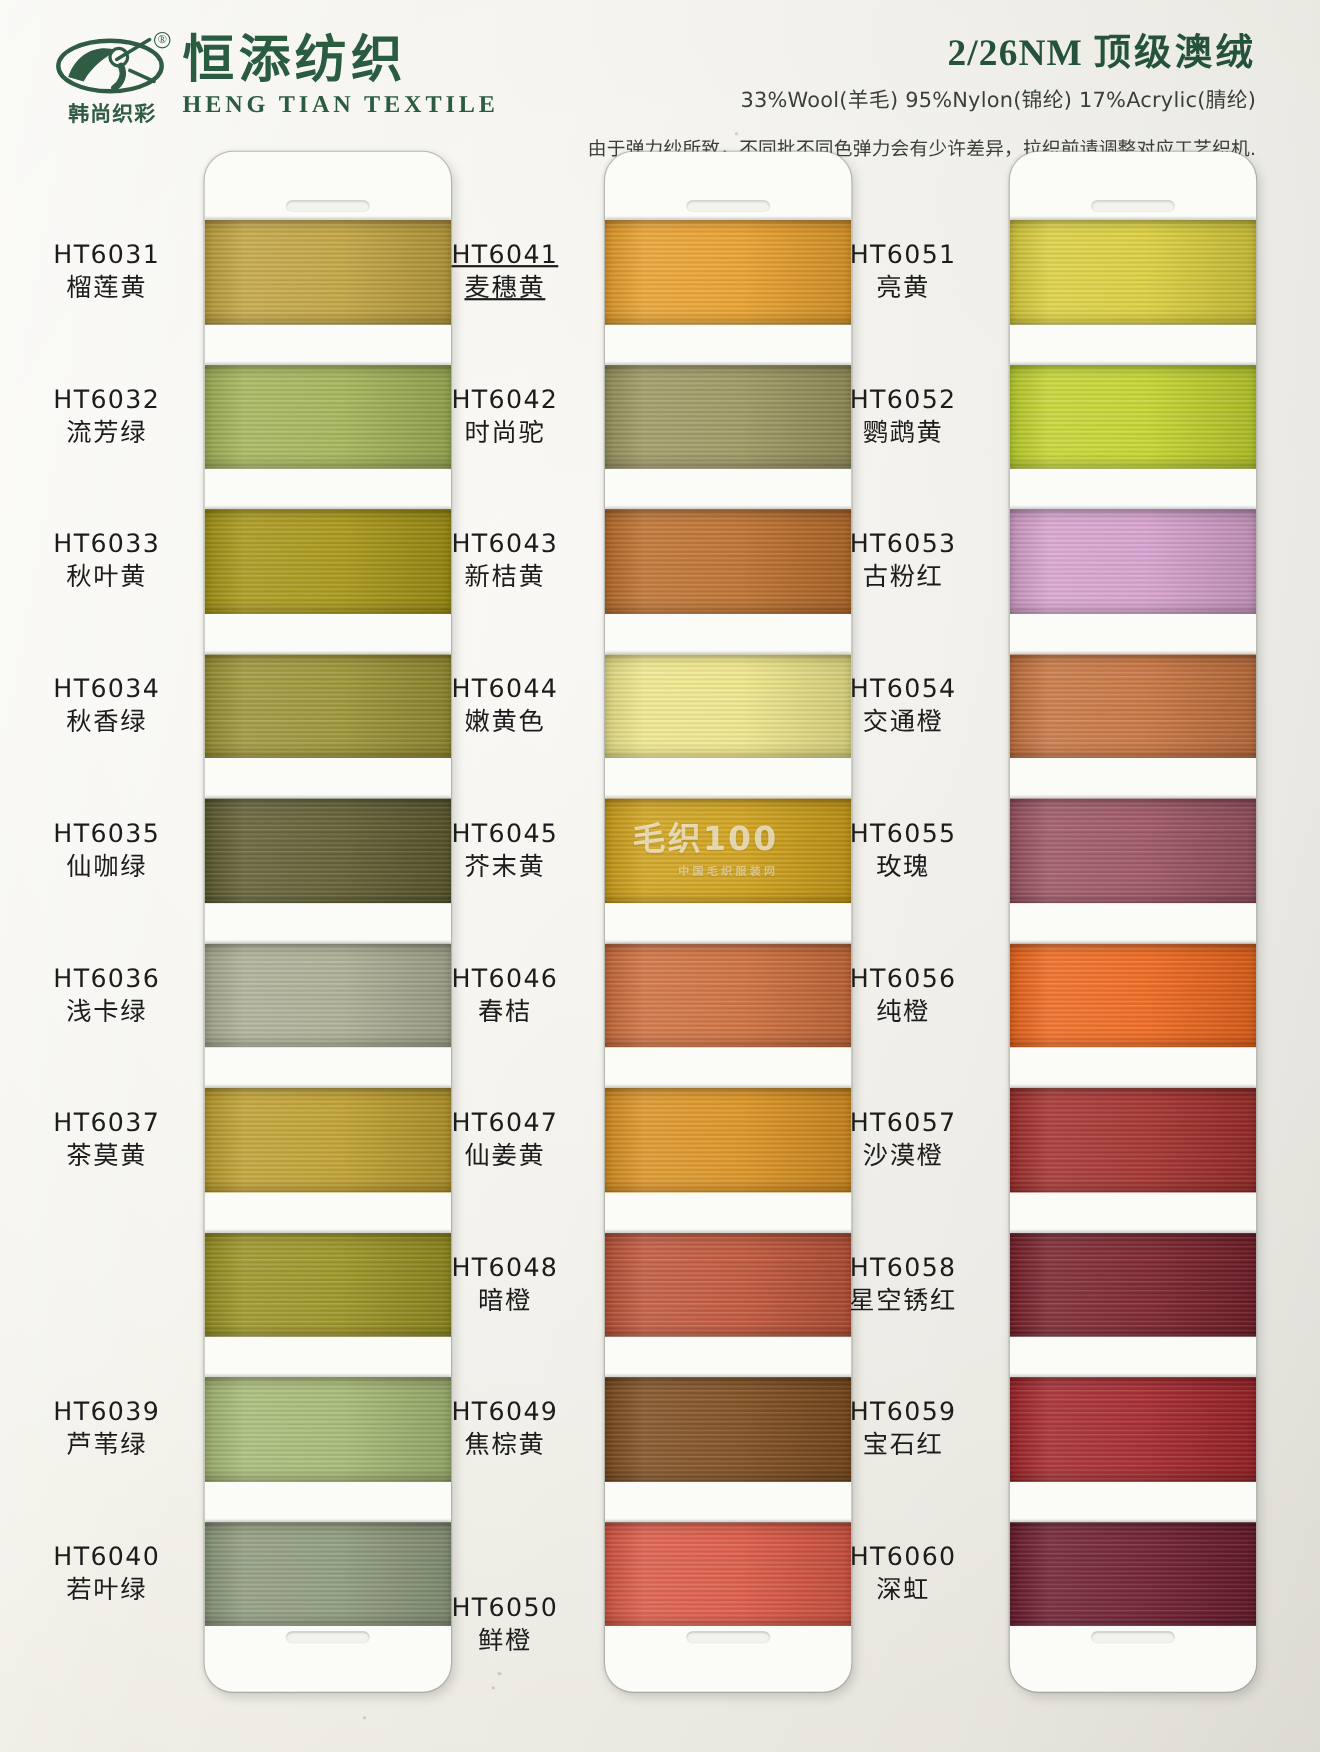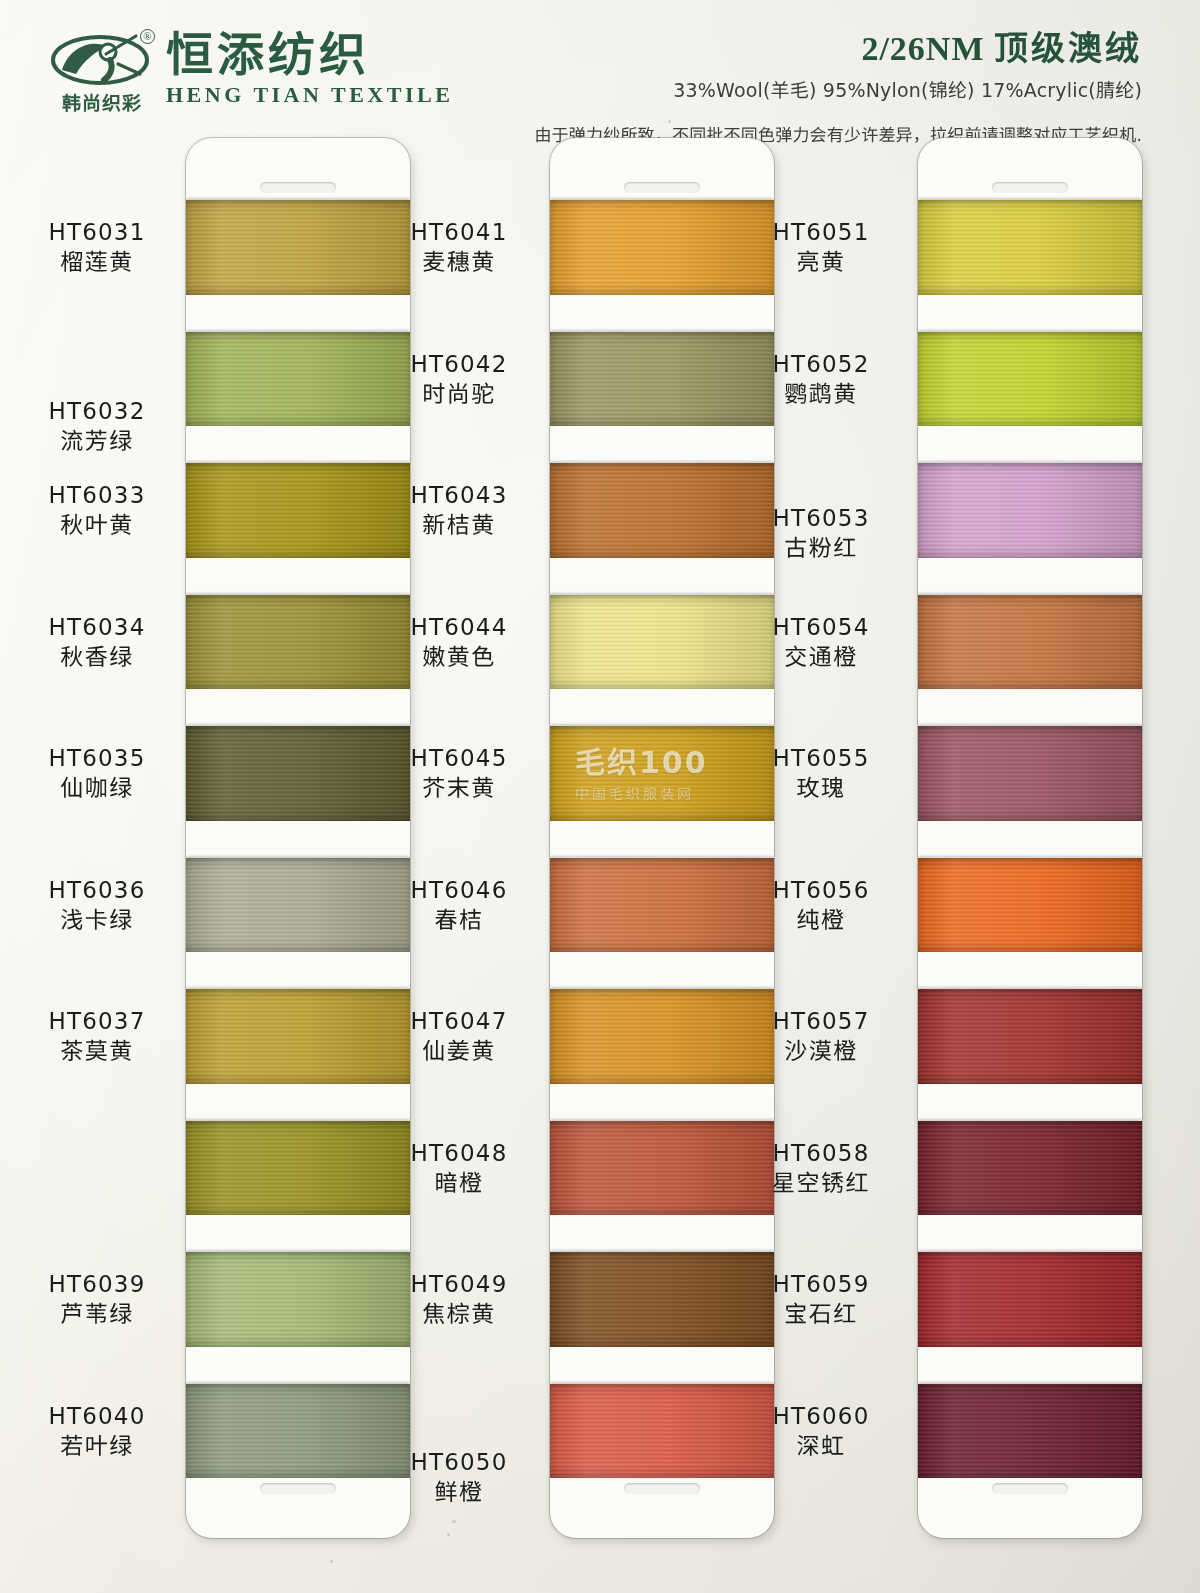--- a/index.html
+++ b/index.html
@@ -142,22 +142,22 @@
   
   .watermark{
     position:absolute;left:575px;top:738px;
     color:rgba(255,255,255,.62);
     font-size:30px;font-weight:bold;letter-spacing:2px;
     font-family:"DejaVu Sans",sans-serif;
     text-shadow:0 1px 2px rgba(0,0,0,.12);
     pointer-events:none;
   }
   .watermark .sub{
-    display:block;font-size:14px;font-weight:normal;letter-spacing:3px;
-    color:rgba(255,255,255,.45);margin-top:1px;text-align:left;
+    display:block;font-size:10px;font-weight:bold;letter-spacing:3px;
+    color:rgba(255,255,255,.45);margin-top:1px;text-align:right;
   }
 
   .speck{position:absolute;background:rgba(120,115,100,.28);border-radius:50%;}
 </style>
 </head>
 <body>
 
 <div class="paper"></div>
 
 <div class="header">
@@ -207,21 +207,21 @@
           <div class="wrap" title="HT6037 茶莫黄" style="top: 789px; height: 94.5px; background-color: rgb(192, 160, 46);"></div>
           <div class="wrap" title="HT6038 抹茶绿" style="top: 920.5px; height: 94.5px; background-color: rgb(155, 147, 33);"></div>
           <div class="wrap" title="HT6039 芦苇绿" style="top: 1052px; height: 94.5px; background-color: rgb(167, 187, 117);"></div>
           <div class="wrap" title="HT6040 若叶绿" style="top: 1183.5px; height: 94.5px; background-color: rgb(142, 155, 125);"></div>
         </div>
     </div>
   <div class="label" style="top: 89.25px;">
         <div class="code">HT6031</div>
         <div class="cname">榴莲黄</div>
       </div>
-      <div class="label" style="top: 220.75px; margin-top: 47px;">
+      <div class="label" style="top: 220.75px;">
         <div class="code">HT6032</div>
         <div class="cname">流芳绿</div>
       </div>
       <div class="label" style="top: 352.25px;">
         <div class="code">HT6033</div>
         <div class="cname">秋叶黄</div>
       </div>
       <div class="label" style="top: 483.75px;">
         <div class="code">HT6034</div>
         <div class="cname">秋香绿</div>
@@ -257,21 +257,21 @@
           <div class="wrap" title="HT6043 新桔黄" style="top: 263px; height: 94.5px; background-color: rgb(189, 111, 43);"></div>
           <div class="wrap" title="HT6044 嫩黄色" style="top: 394.5px; height: 94.5px; background-color: rgb(240, 232, 138);"></div>
           <div class="wrap" title="HT6045 芥末黄" style="top: 526px; height: 94.5px; background-color: rgb(208, 161, 24);"></div>
           <div class="wrap" title="HT6046 春桔" style="top: 657.5px; height: 94.5px; background-color: rgb(207, 110, 60);"></div>
           <div class="wrap" title="HT6047 仙姜黄" style="top: 789px; height: 94.5px; background-color: rgb(221, 147, 32);"></div>
           <div class="wrap" title="HT6048 暗橙" style="top: 920.5px; height: 94.5px; background-color: rgb(192, 84, 56);"></div>
           <div class="wrap" title="HT6049 焦棕黄" style="top: 1052px; height: 94.5px; background-color: rgb(126, 76, 29);"></div>
           <div class="wrap" title="HT6050 鲜橙" style="top: 1183.5px; height: 94.5px; background-color: rgb(221, 88, 68);"></div>
         </div>
     </div>
-  <div class="label" style="top: 89.25px;">
+  <div class="label" style="top: 89.25px; text-decoration: underline;">
         <div class="code">HT6041</div>
         <div class="cname">麦穗黄</div>
       </div>
       <div class="label" style="top: 220.75px;">
         <div class="code">HT6042</div>
         <div class="cname">时尚驼</div>
       </div>
       <div class="label" style="top: 352.25px;">
         <div class="code">HT6043</div>
         <div class="cname">新桔黄</div>
@@ -323,21 +323,21 @@
         </div>
     </div>
   <div class="label" style="top: 89.25px;">
         <div class="code">HT6051</div>
         <div class="cname">亮黄</div>
       </div>
       <div class="label" style="top: 220.75px;">
         <div class="code">HT6052</div>
         <div class="cname">鹦鹉黄</div>
       </div>
-      <div class="label" style="top: 352.25px; margin-top: 23px;">
+      <div class="label" style="top: 352.25px;">
         <div class="code">HT6053</div>
         <div class="cname">古粉红</div>
       </div>
       <div class="label" style="top: 483.75px;">
         <div class="code">HT6054</div>
         <div class="cname">交通橙</div>
       </div>
       <div class="label" style="top: 615.25px;">
         <div class="code">HT6055</div>
         <div class="cname">玫瑰</div>

